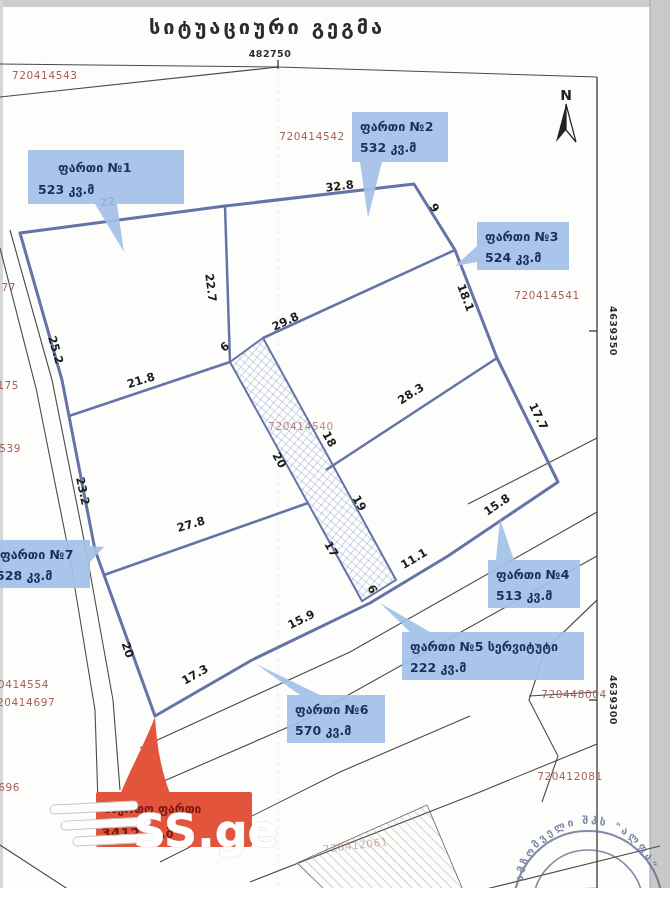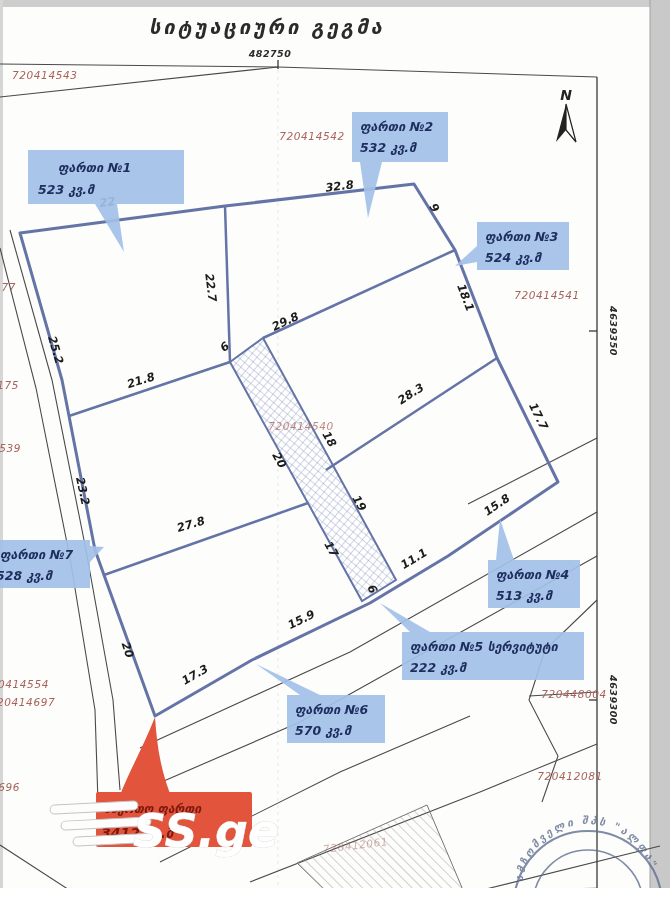--- a/index.html
+++ b/index.html
@@ -1,17 +1,17 @@
 <!DOCTYPE html>
 <html><head>
 <meta charset="utf-8">
 <style>
   html,body{margin:0;padding:0;background:#ffffff;}
   #page{position:relative;width:670px;height:888px;background:#fdfdfc;overflow:hidden;
-        font-family:"DejaVu Sans",sans-serif;font-style:italic;}
+        font-family:"DejaVu Sans",sans-serif;}
   svg{display:block;}
   text{font-family:"DejaVu Sans",sans-serif;}
   .title{font-size:20px;font-weight:bold;fill:#2b2b2b;letter-spacing:3px;text-anchor:middle;}
   .meas{font-size:11.5px;font-weight:bold;fill:#1c1c1c;text-anchor:middle;}
   .coord{font-size:9.5px;font-weight:bold;fill:#2b2b2b;text-anchor:middle;letter-spacing:.5px;}
   .red{font-size:10.5px;fill:#a8625a;letter-spacing:.6px;}
   .redm{text-anchor:middle;}
   .co1{font-size:12.5px;font-weight:bold;fill:#1d2d5e;}
   .co2{font-size:12.5px;font-weight:bold;fill:#1d2d5e;}
   .north{font-size:14px;font-weight:bold;fill:#222;text-anchor:middle;}

